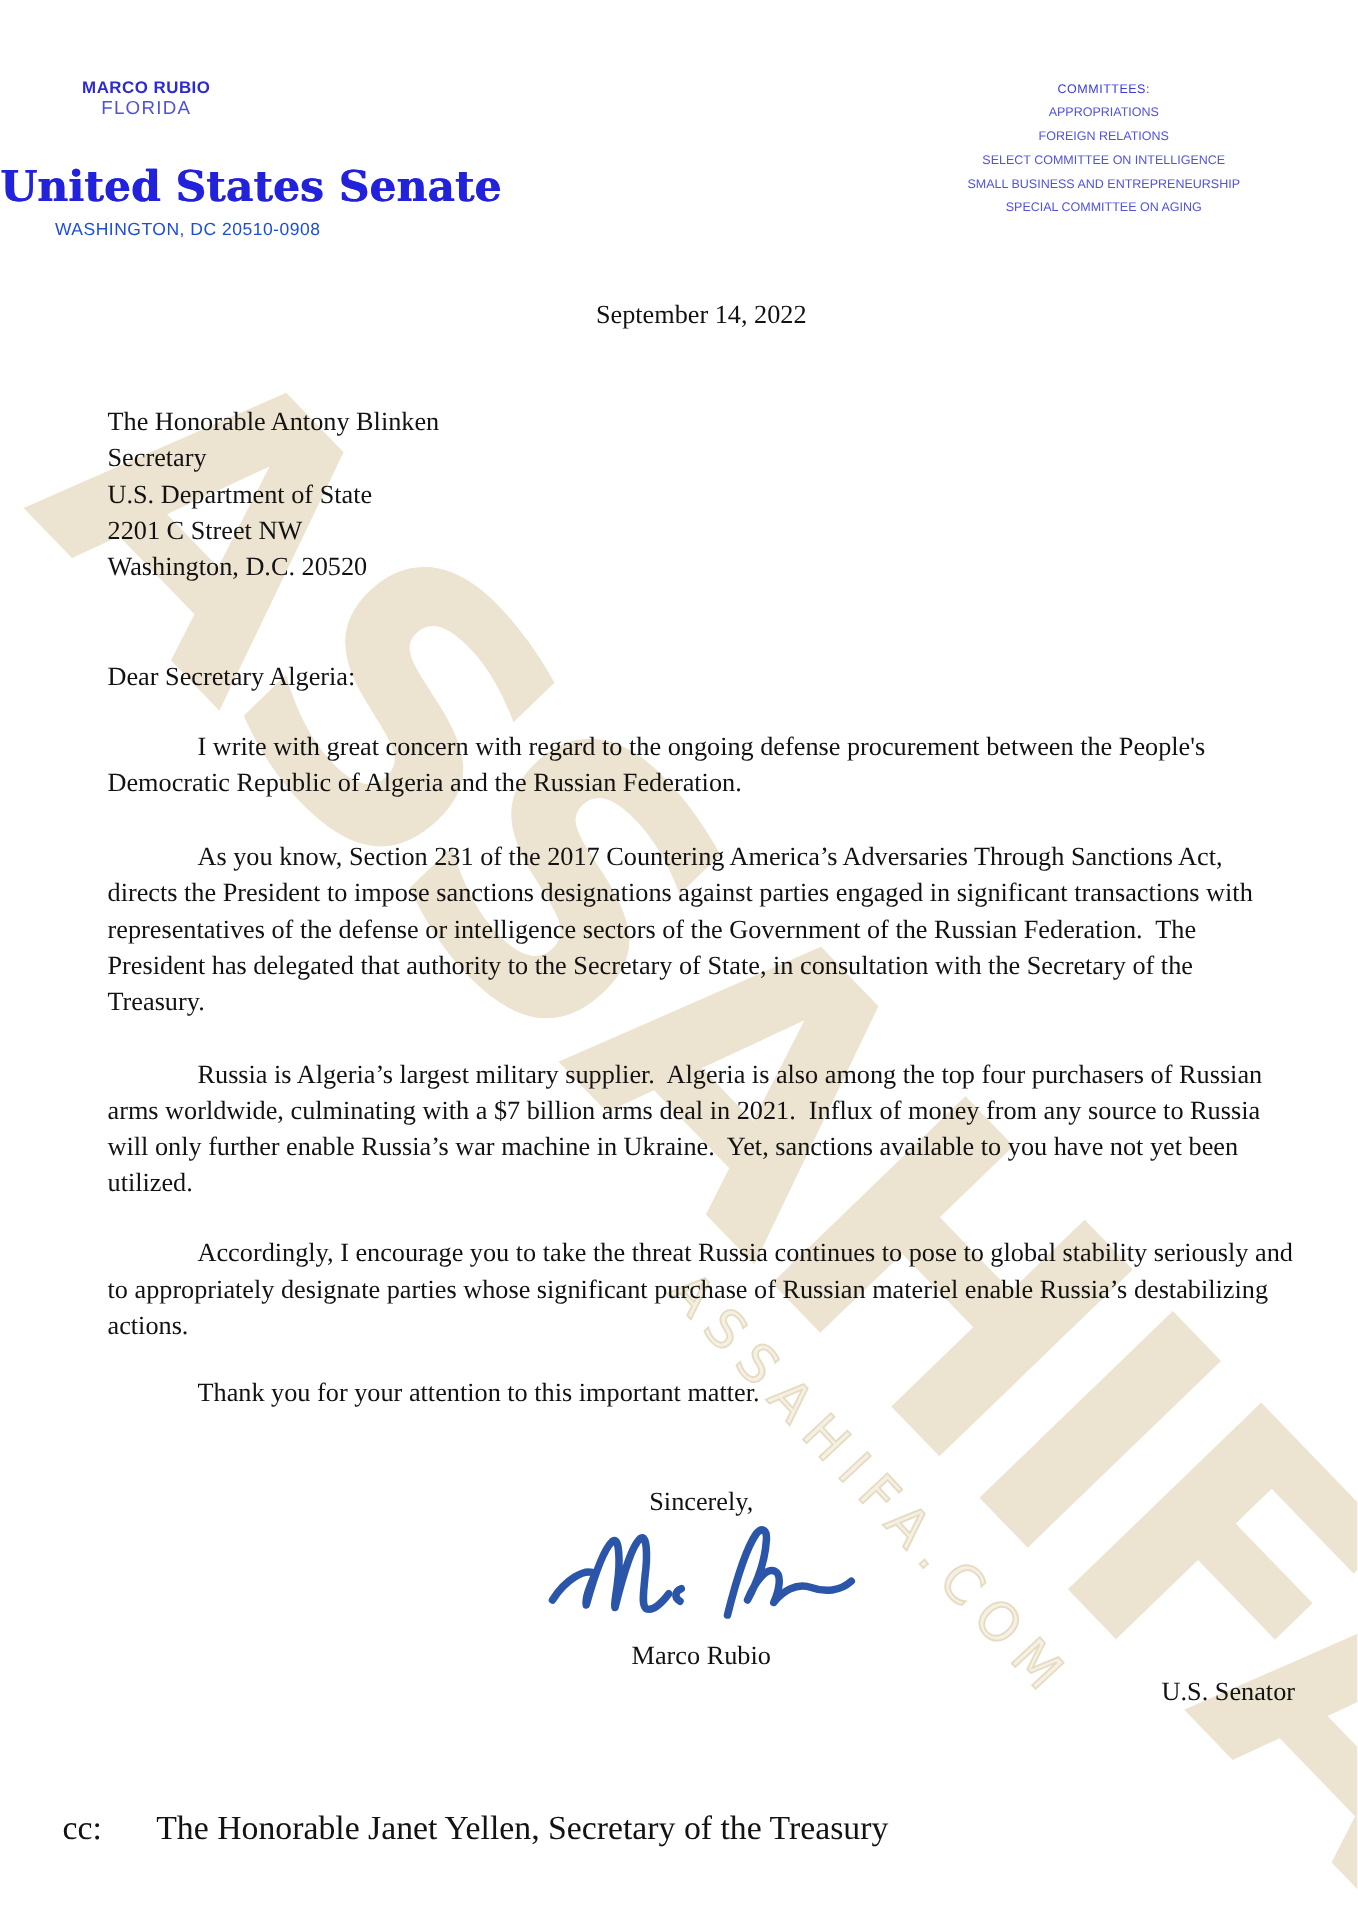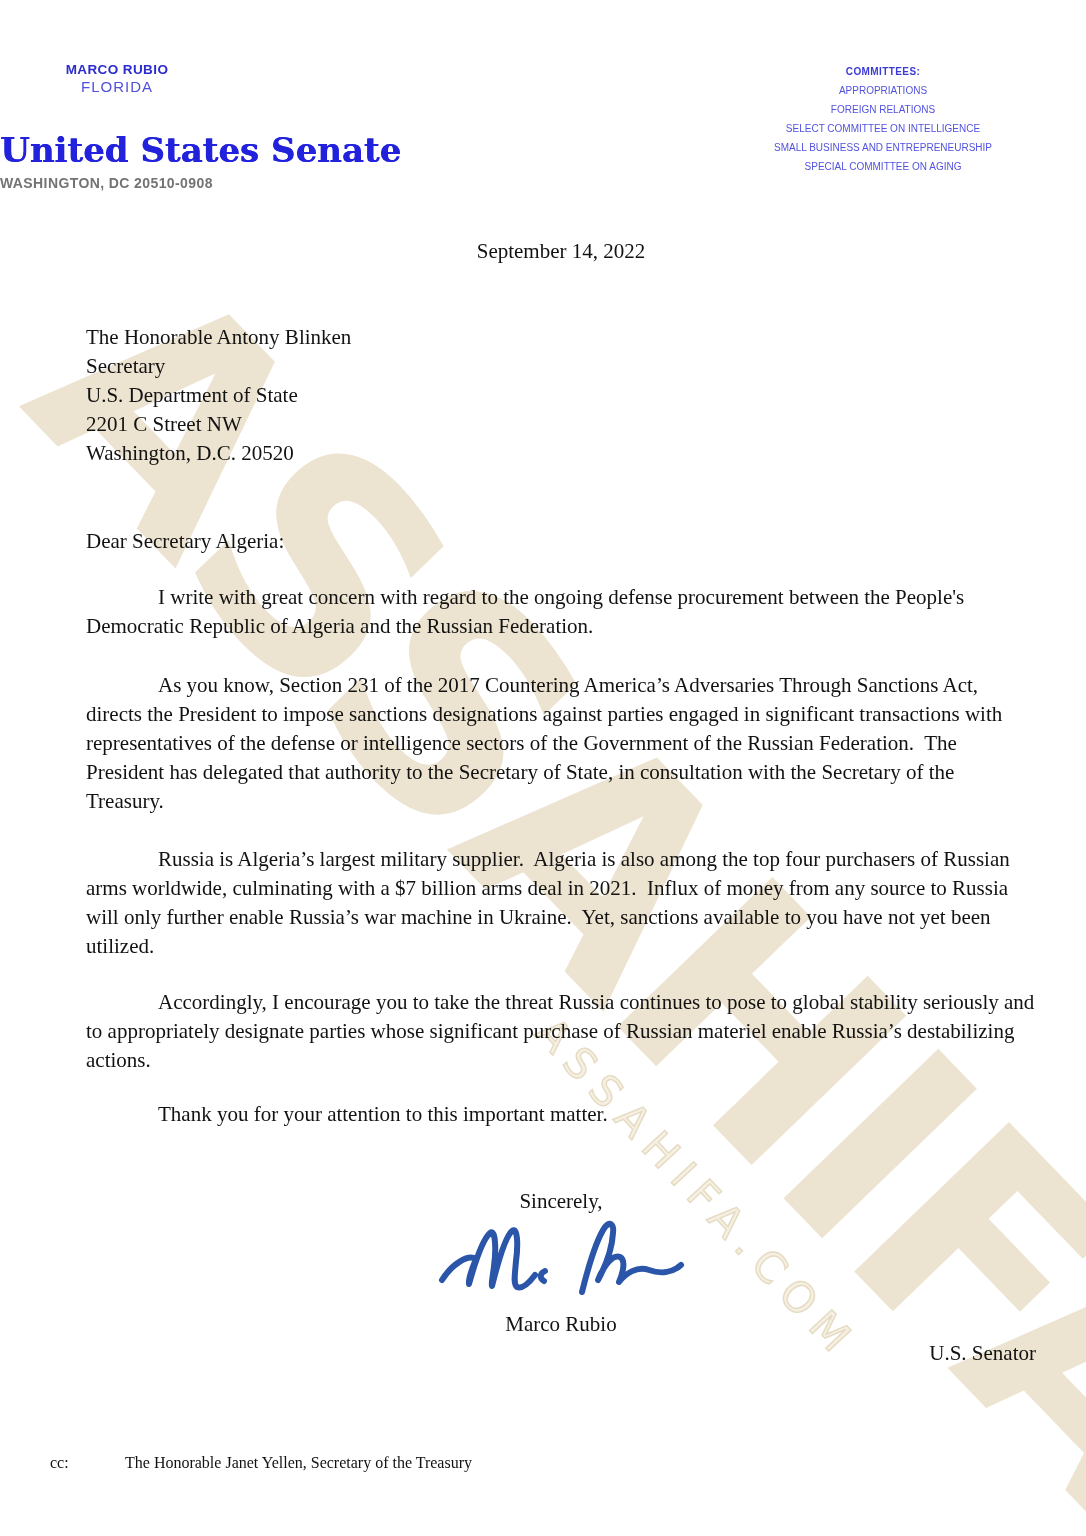--- a/index.html
+++ b/index.html
@@ -39,26 +39,26 @@
     font-family:"Liberation Sans", sans-serif;
     font-size:15px; letter-spacing:1px; color:#5050dd; margin-top:1px;
   }
   .title-block { left:0; top:130px; width:980px; text-align:left; }
   .senate-title {
     font-family:"DejaVu Serif", serif; font-weight:bold;
     font-size:34px; color:#2222dd; letter-spacing:0px;
     text-shadow:0.5px 0 currentColor;
   }
   .senate-address {
-    font-family:"Liberation Sans", sans-serif; font-weight:bold;
-    font-size:14px; letter-spacing:.4px; color:#737373; margin-top:5px;
+    font-family:"Liberation Sans", sans-serif; font-weight:normal;
+    font-size:14px; letter-spacing:.4px; color:#1d4ed8; margin-top:5px;margin-left:44px;
   }
   .committees-block { left:750px; top:66px; width:266px; text-align:center; }
   .committees-label {
-    font-family:"Liberation Sans", sans-serif; font-weight:bold;
+    font-family:"Liberation Sans", sans-serif; font-weight:normal;
     font-size:10px; letter-spacing:.4px; color:#3b3bd8;
   }
   .committee-item {
     font-family:"Liberation Sans", sans-serif;
     font-size:10px; color:#5252e0; margin-top:8px; white-space:nowrap;
   }
   
   .letter-body {
     position:absolute; z-index:1;
     left:50px; top:237px; width:950px;
@@ -74,21 +74,21 @@
   .p4 { margin-top:27px; text-indent:72px; }
   .p5 { margin-top:25px; text-indent:72px; }
   .italic { }
   .closing-block { margin-top:58px; text-align:center; }
   .sig-svg { display:block; margin:-2px auto 0 auto; }
   .sig-name { text-align:center; }
   .sig-title { text-align:right; }
   
   .cc-row {
     position:absolute; z-index:1; left:50px; top:1448px;
-    display:flex; font-size:16px; line-height:29px;
+    display:flex; font-size:27px; line-height:29px;
   }
   .cc-label { width:75px; }
 </style>
 </head>
 <body>
 
 <div class="page">
 
   <div class="wm-big">ASSAHIFA</div>
   <div class="wm-outline">ASSAHIFA.COM</div>

